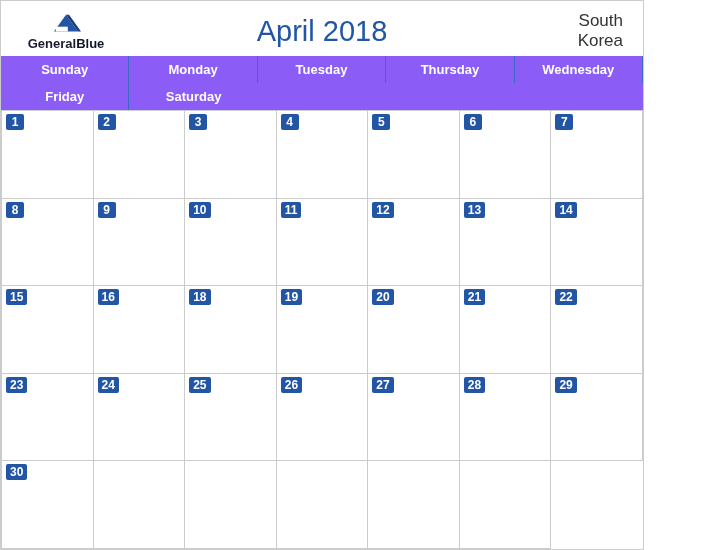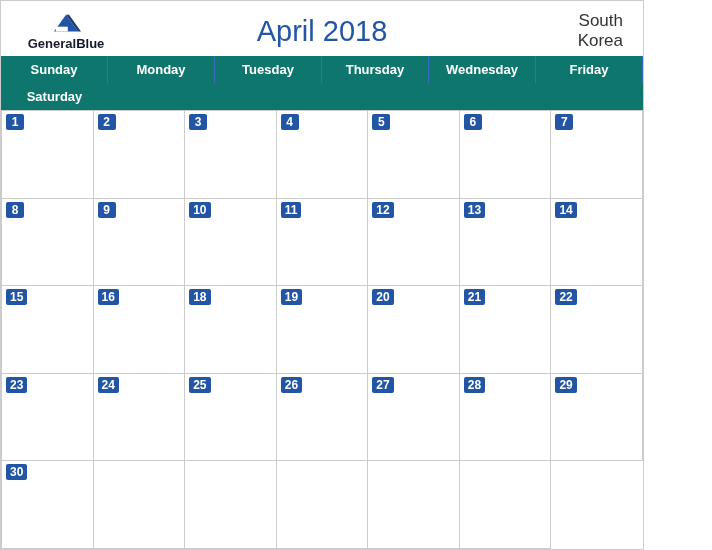--- a/index.html
+++ b/index.html
@@ -57,22 +57,22 @@
       font-weight: normal;
     }
     .country-label {
       font-size: 17px;
       color: #333;
       width: 90px;
       text-align: right;
     }
     .day-headers {
       display: grid;
-      grid-template-columns: repeat(6, 1fr);
-      background: #0f766e;
+      grid-template-columns: repeat(5, 1fr);
+      background: #8b5cf6;
     }
     .day-header {
       color: #fff;
       text-align: center;
       padding: 6px 0;
       font-size: 13px;
       font-weight: bold;
       border-right: 1px solid #3a6bc4;
     }
     .day-header:last-child {

